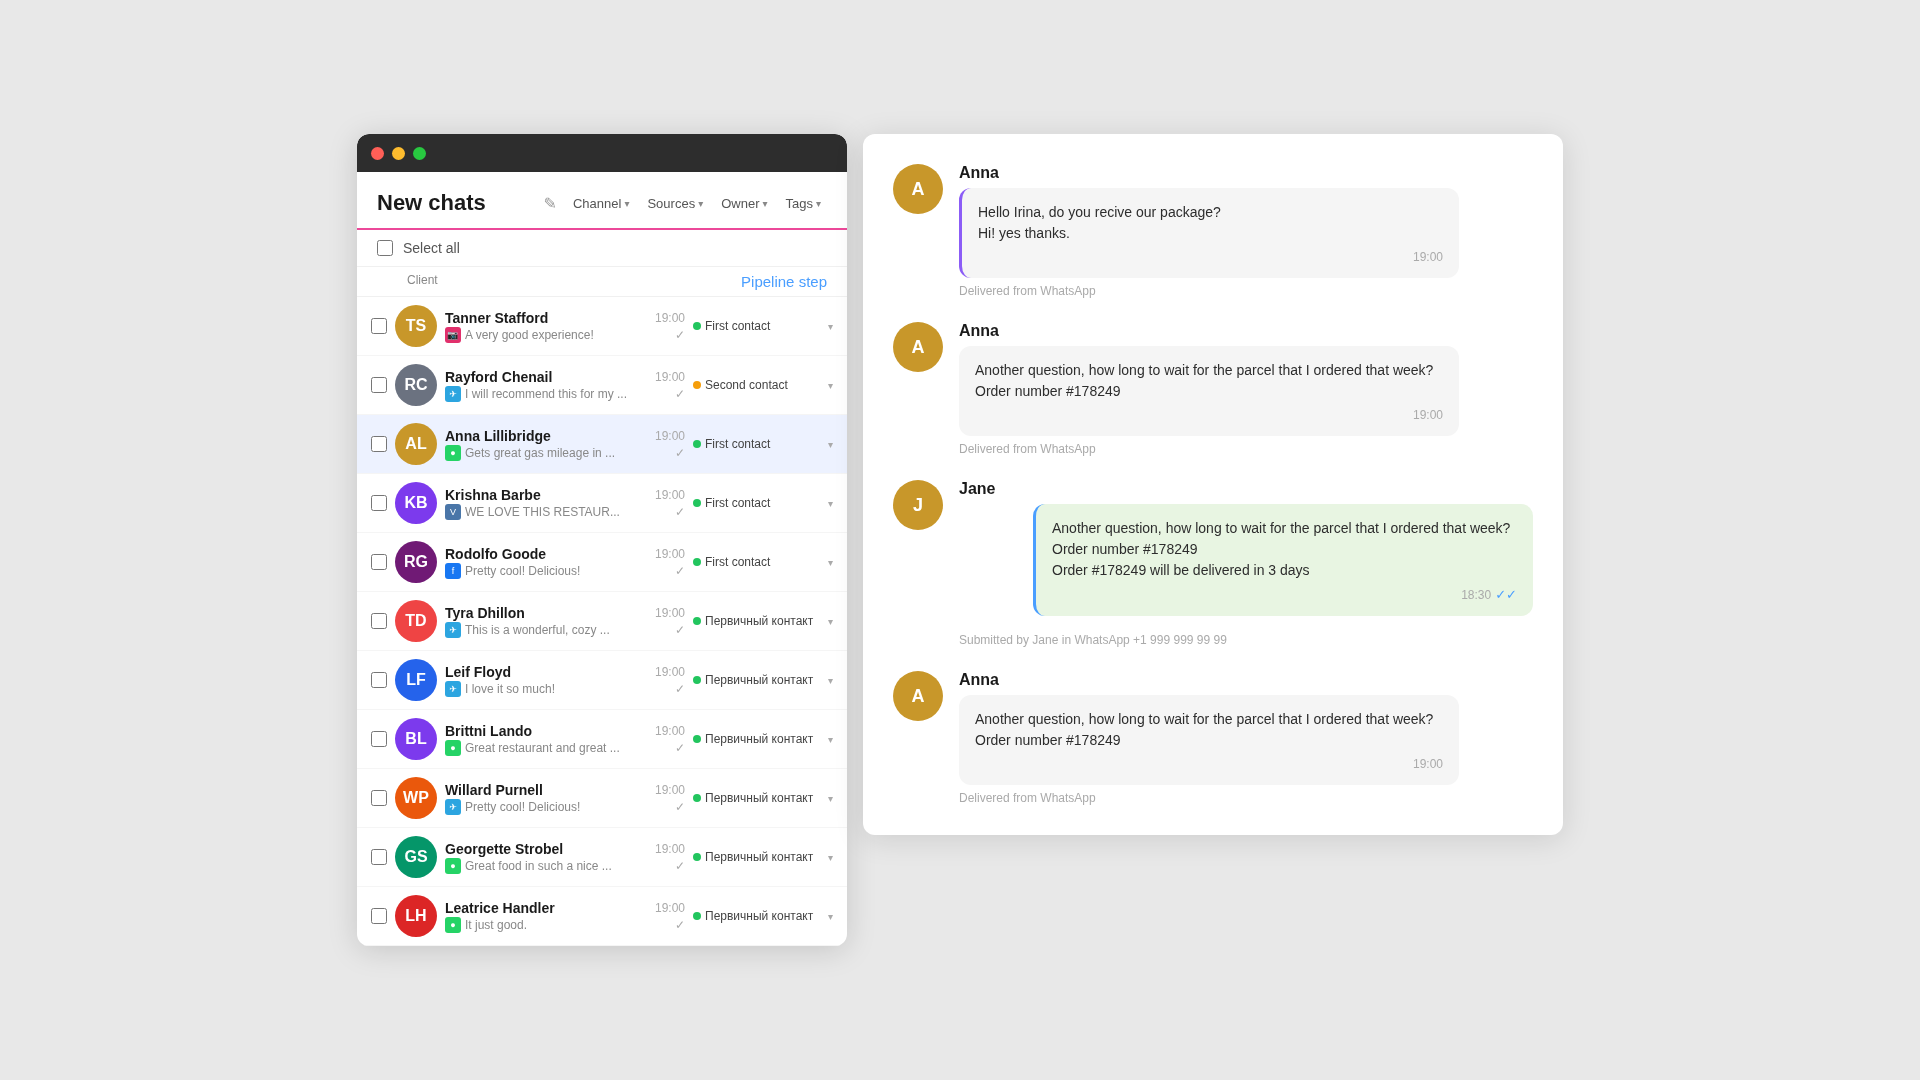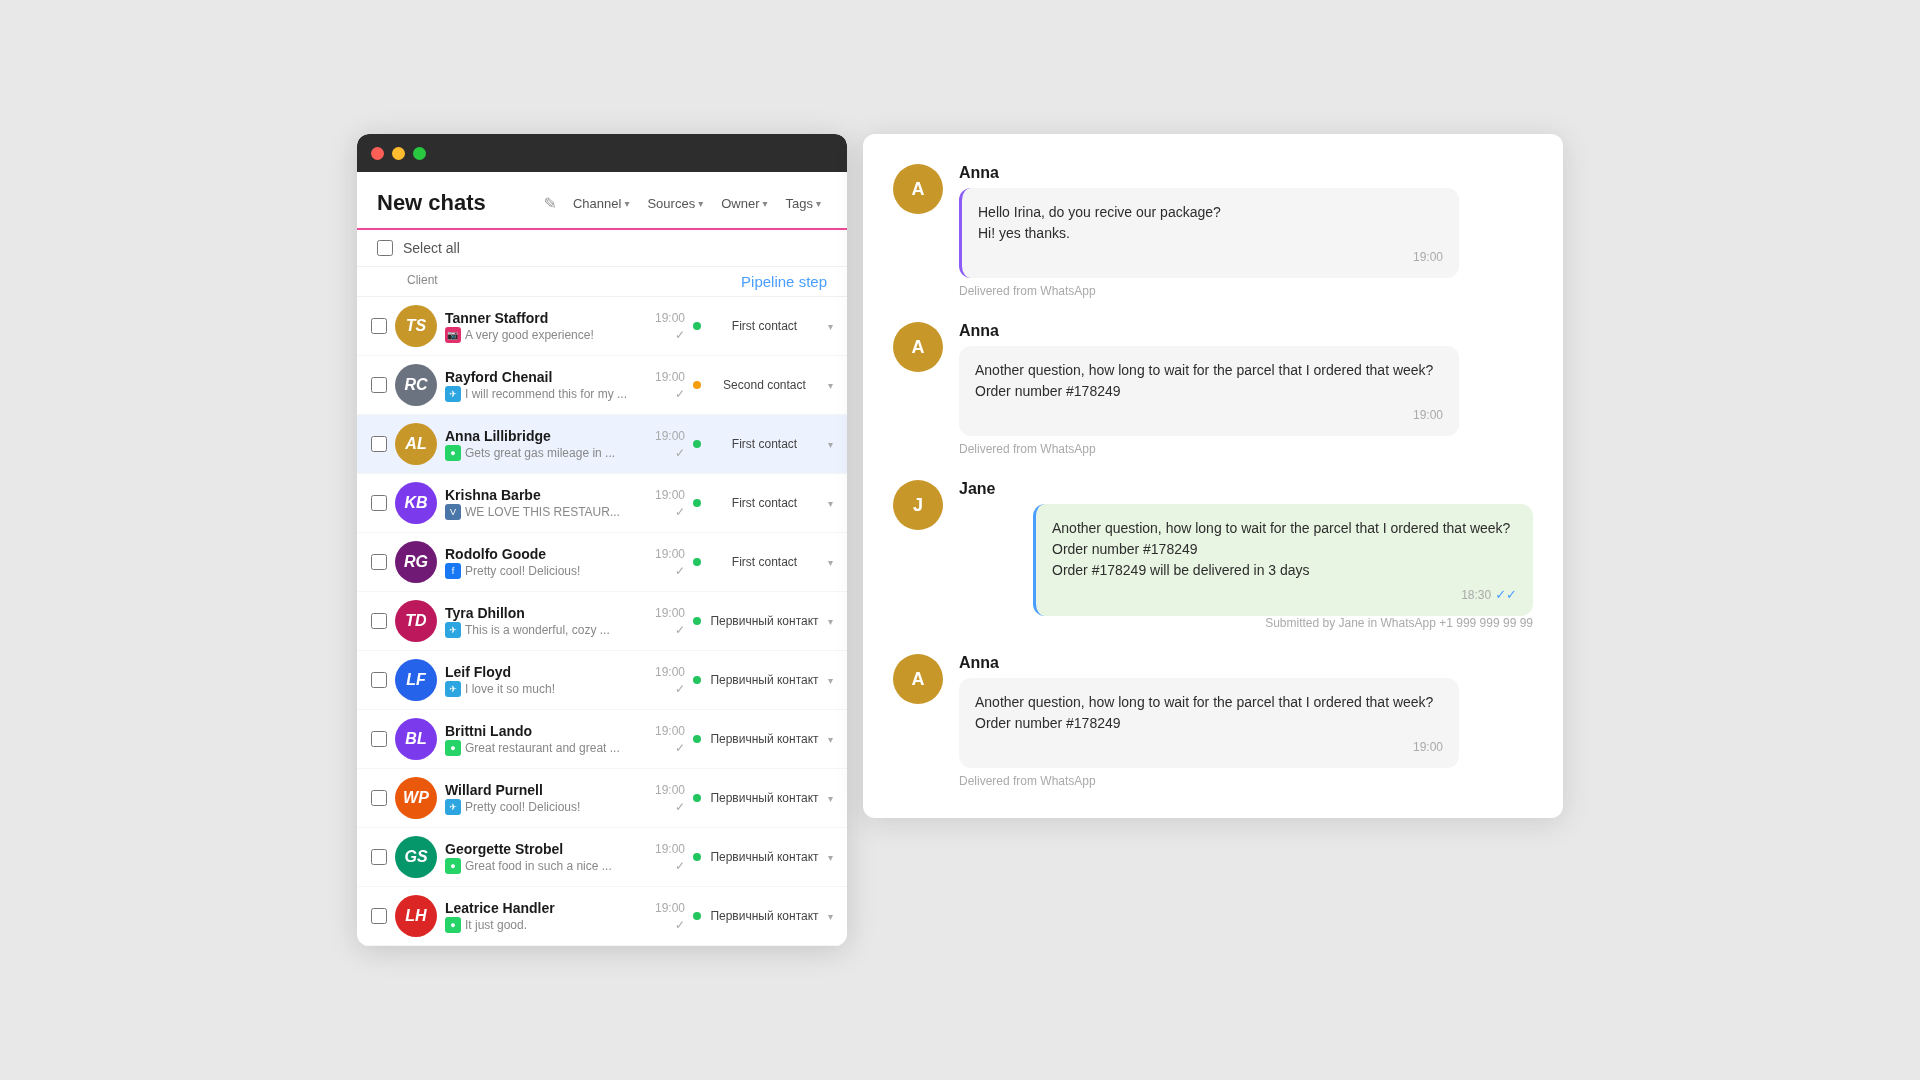--- a/index.html
+++ b/index.html
@@ -126,21 +126,20 @@
       height: 42px;
       border-radius: 50%;
       overflow: hidden;
       flex-shrink: 0;
       display: flex;
       align-items: center;
       justify-content: center;
       font-size: 16px;
       font-weight: 600;
       color: #fff;
-      font-style: italic;
     }
     .chat-info { flex: 1; min-width: 0; }
     .chat-name-row {
       display: flex;
       justify-content: space-between;
       align-items: center;
     }
     .chat-name {
       font-size: 14px;
       font-weight: 600;
@@ -196,21 +195,20 @@
       height: 8px;
       border-radius: 50%;
       flex-shrink: 0;
     }
     .pipeline-dot.green { background: #22c55e; }
     .pipeline-dot.orange { background: #f59e0b; }
     .pipeline-label {
       font-size: 12px;
       color: #444;
       flex: 1;
-      text-align: center;
     }
     .pipeline-chevron {
       font-size: 10px;
       color: #aaa;
     }
 
     
     .chat-window {
       width: 700px;
       background: #fff;
@@ -294,22 +292,22 @@
       color: #aaa;
       margin-top: 6px;
     }
     .msg-ticks {
       color: #4a9eff;
       font-size: 13px;
     }
     .msg-submitted {
       font-size: 12px;
       color: #aaa;
-      text-align: right;
-      margin-top: 0;
+      text-align: left;
+      margin-top: 17px;
     }
 
     input[type="checkbox"] {
       width: 16px;
       height: 16px;
       cursor: pointer;
       accent-color: #4a9eff;
     }
   </style>
 </head>
@@ -454,21 +452,21 @@
       </div>
     </div>
     <div class="pipeline-step">
       <span class="pipeline-dot green"></span>
       <span class="pipeline-label">First contact</span>
       <span class="pipeline-chevron">▾</span>
     </div>
   </div>
           <div class="chat-row">
     <input type="checkbox" class="chat-checkbox" style="">
-    <div class="avatar" style="background:#be185d">TD</div>
+    <div class="avatar" style="background:#ef4444">TD</div>
     <div class="chat-info">
       <div class="chat-name-row">
         <span class="chat-name">Tyra Dhillon</span>
         <span class="chat-time">19:00</span>
       </div>
       <div class="chat-preview-row">
         <span class="source-icon source-telegram" style="background:#2ca5e0;font-size:9px;">✈</span>
         <span class="chat-preview">This is a wonderful, cozy ...</span>
         <span class="check-icon">✓</span>
       </div>

